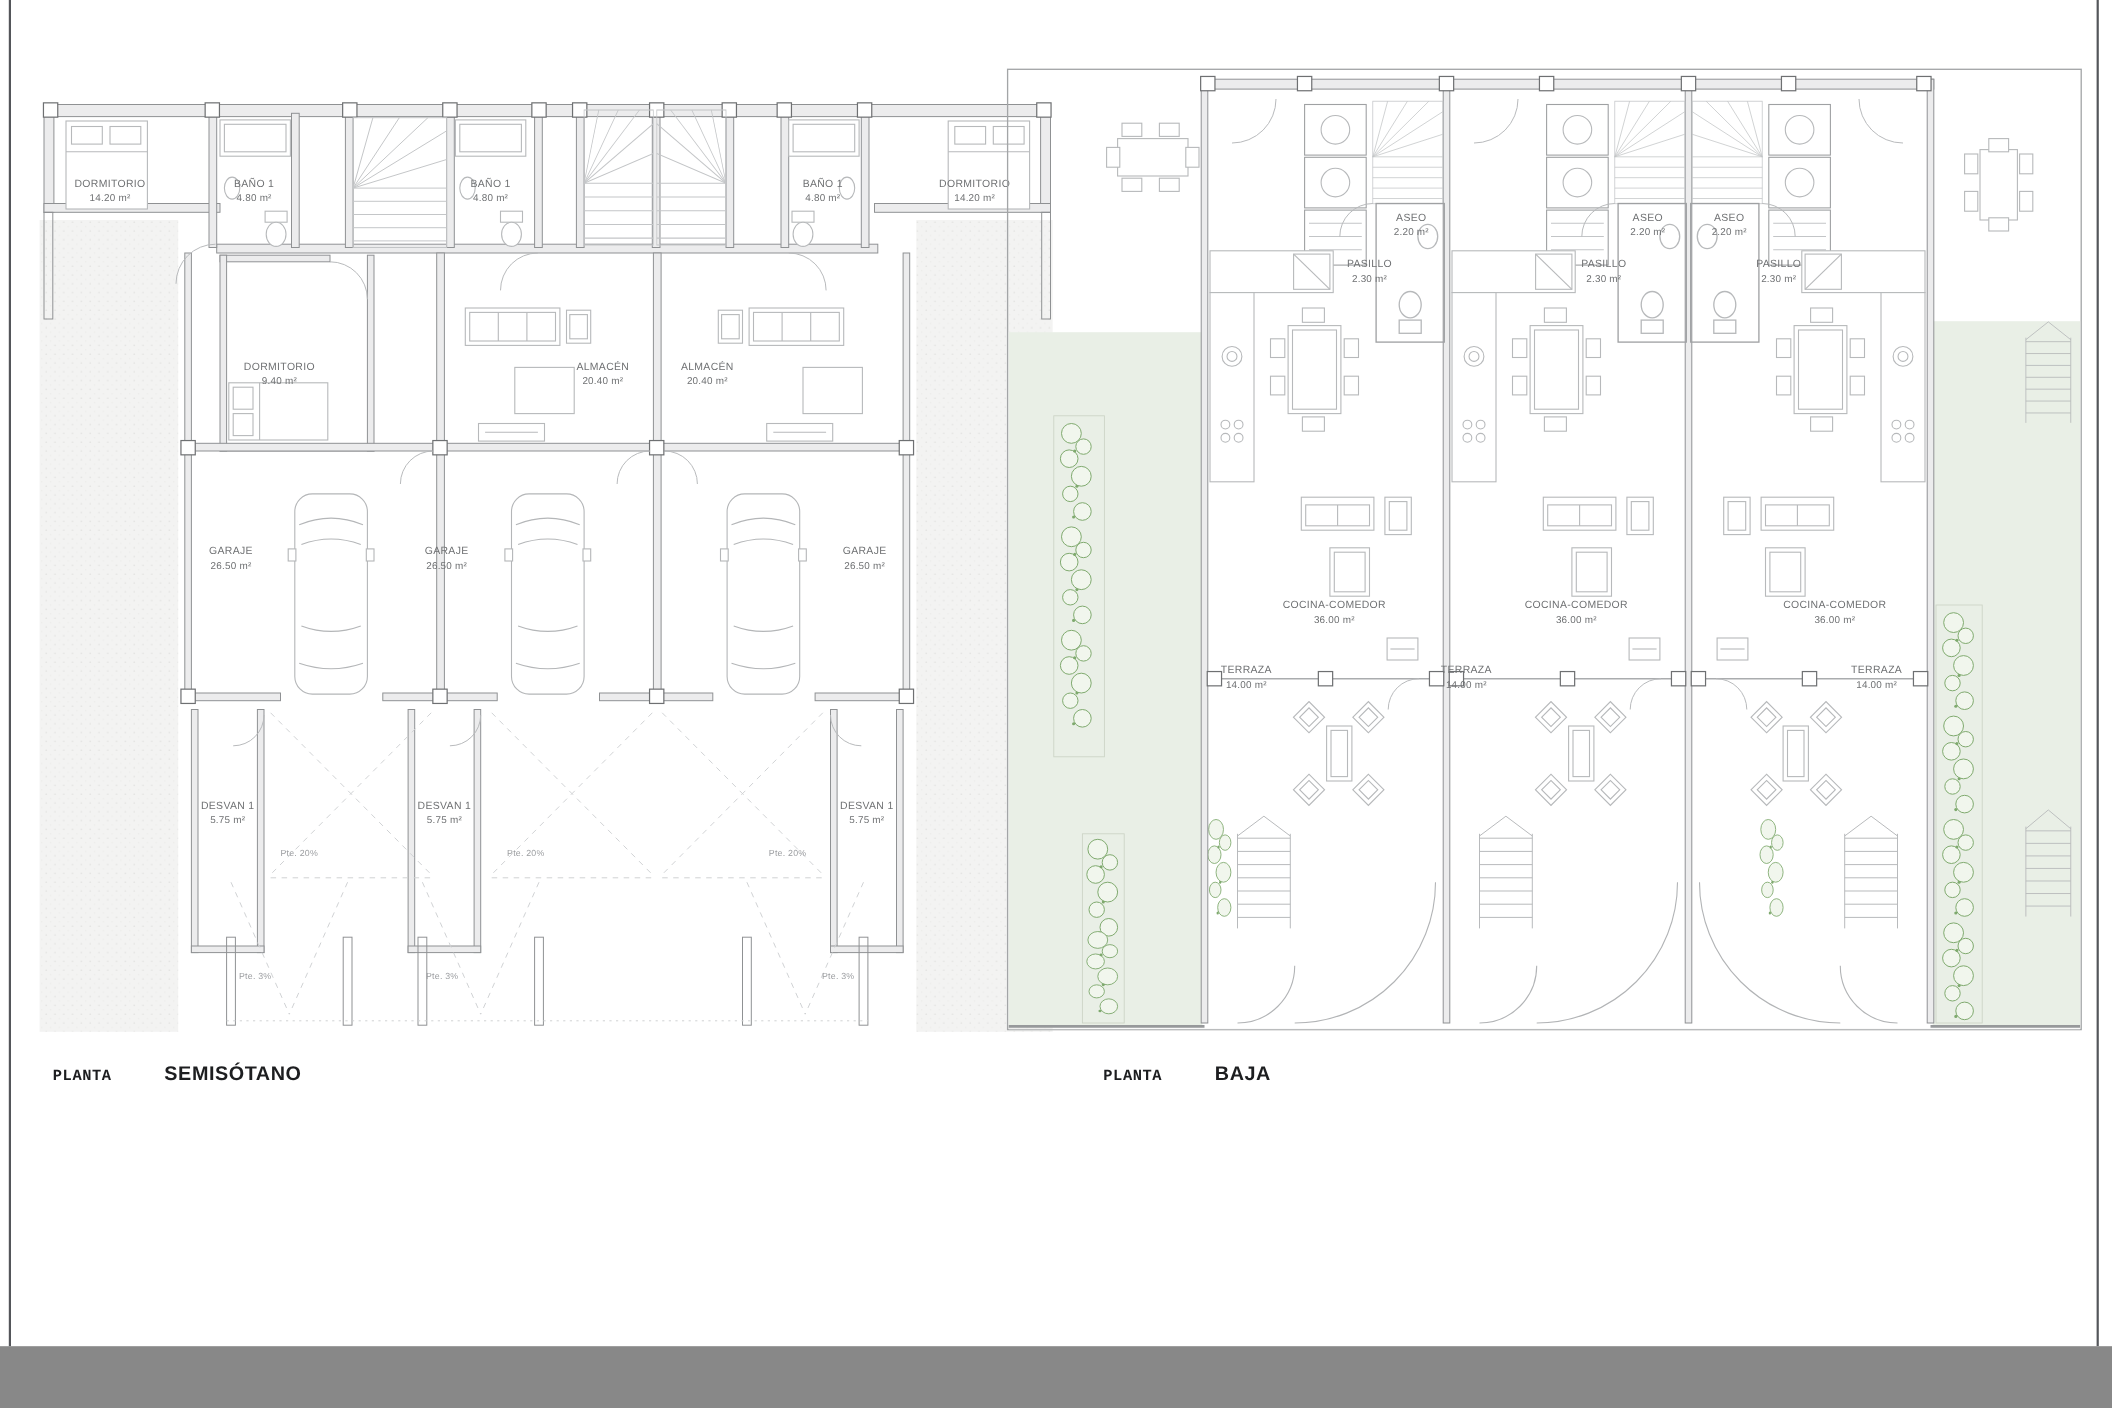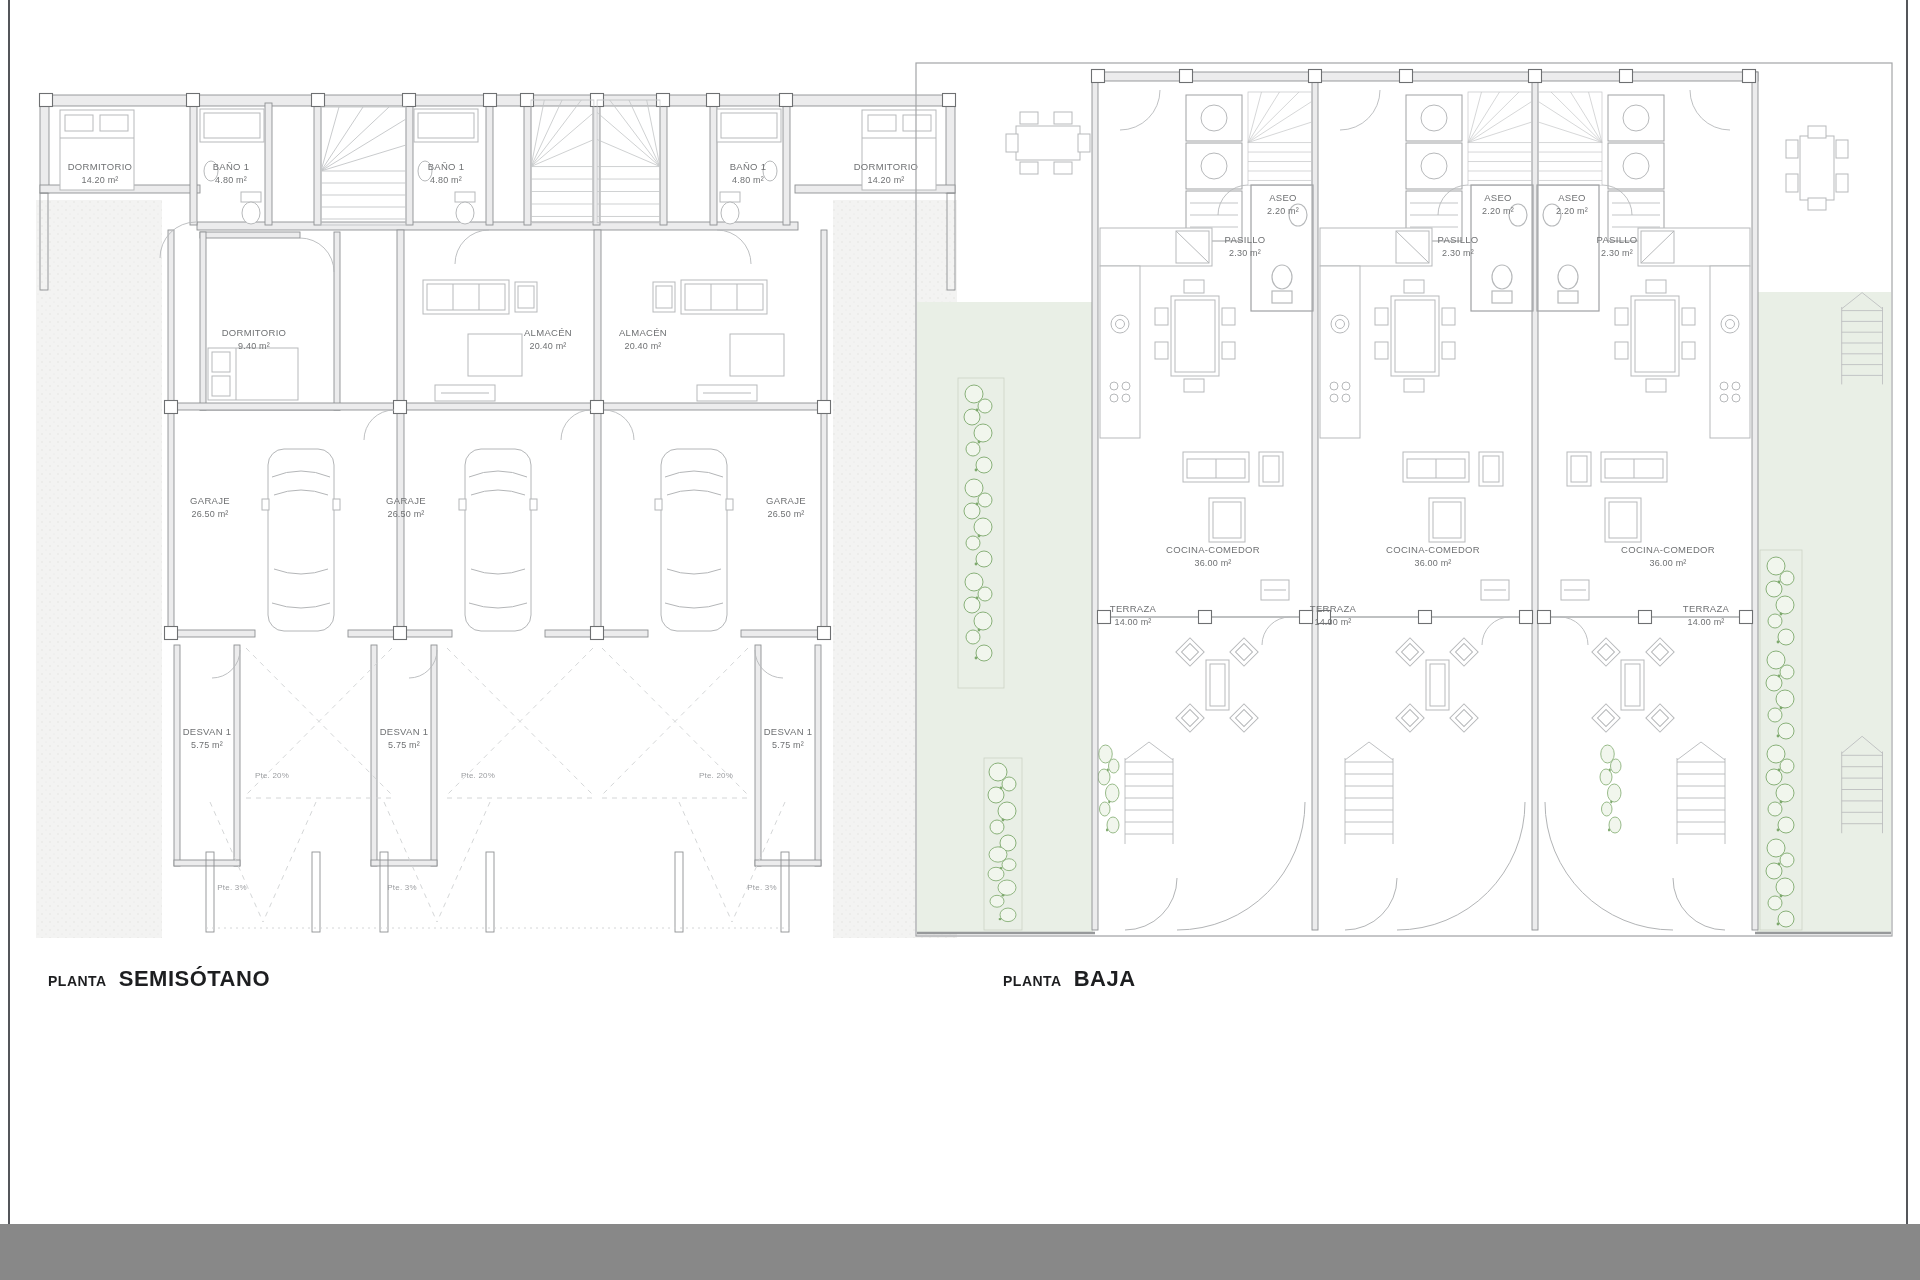--- a/index.html
+++ b/index.html
@@ -12,22 +12,22 @@
   .sheet-border.right{left:1906px;}
   svg{position:absolute;left:0;top:0;}
   svg text{font-family:"Liberation Sans",sans-serif;fill:#6f7173;}
   .lbl{font-size:9.5px;letter-spacing:.3px;text-anchor:middle;}
   .lbl-area{font-size:9px;letter-spacing:.2px;text-anchor:middle;}
   .pte{font-size:8px;fill:#9b9da0;text-anchor:middle;letter-spacing:.2px;}
   .plan-title{
     position:absolute;display:flex;align-items:baseline;gap:12px;color:#1d1e20;
     white-space:nowrap;
   }
-  .plan-title .t-prefix{font-size:14px;font-weight:700;letter-spacing:.5px;}
-  .plan-title .t-name{font-size:22px;font-weight:700;letter-spacing:.5px;}
+  .plan-title .t-prefix{font-size:14px;font-weight:700;letter-spacing:.5px;font-family:Liberation Mono, monospace;}
+  .plan-title .t-name{font-size:18px;font-weight:700;letter-spacing:.5px;margin-left:36px;}
 </style>
 </head>
 <body>
 
 <div class="sheet">
 
   <div class="sheet-border left"></div>
   <div class="sheet-border right"></div>
 
   <svg width="1920" height="1280" viewBox="0 0 1920 1280">

